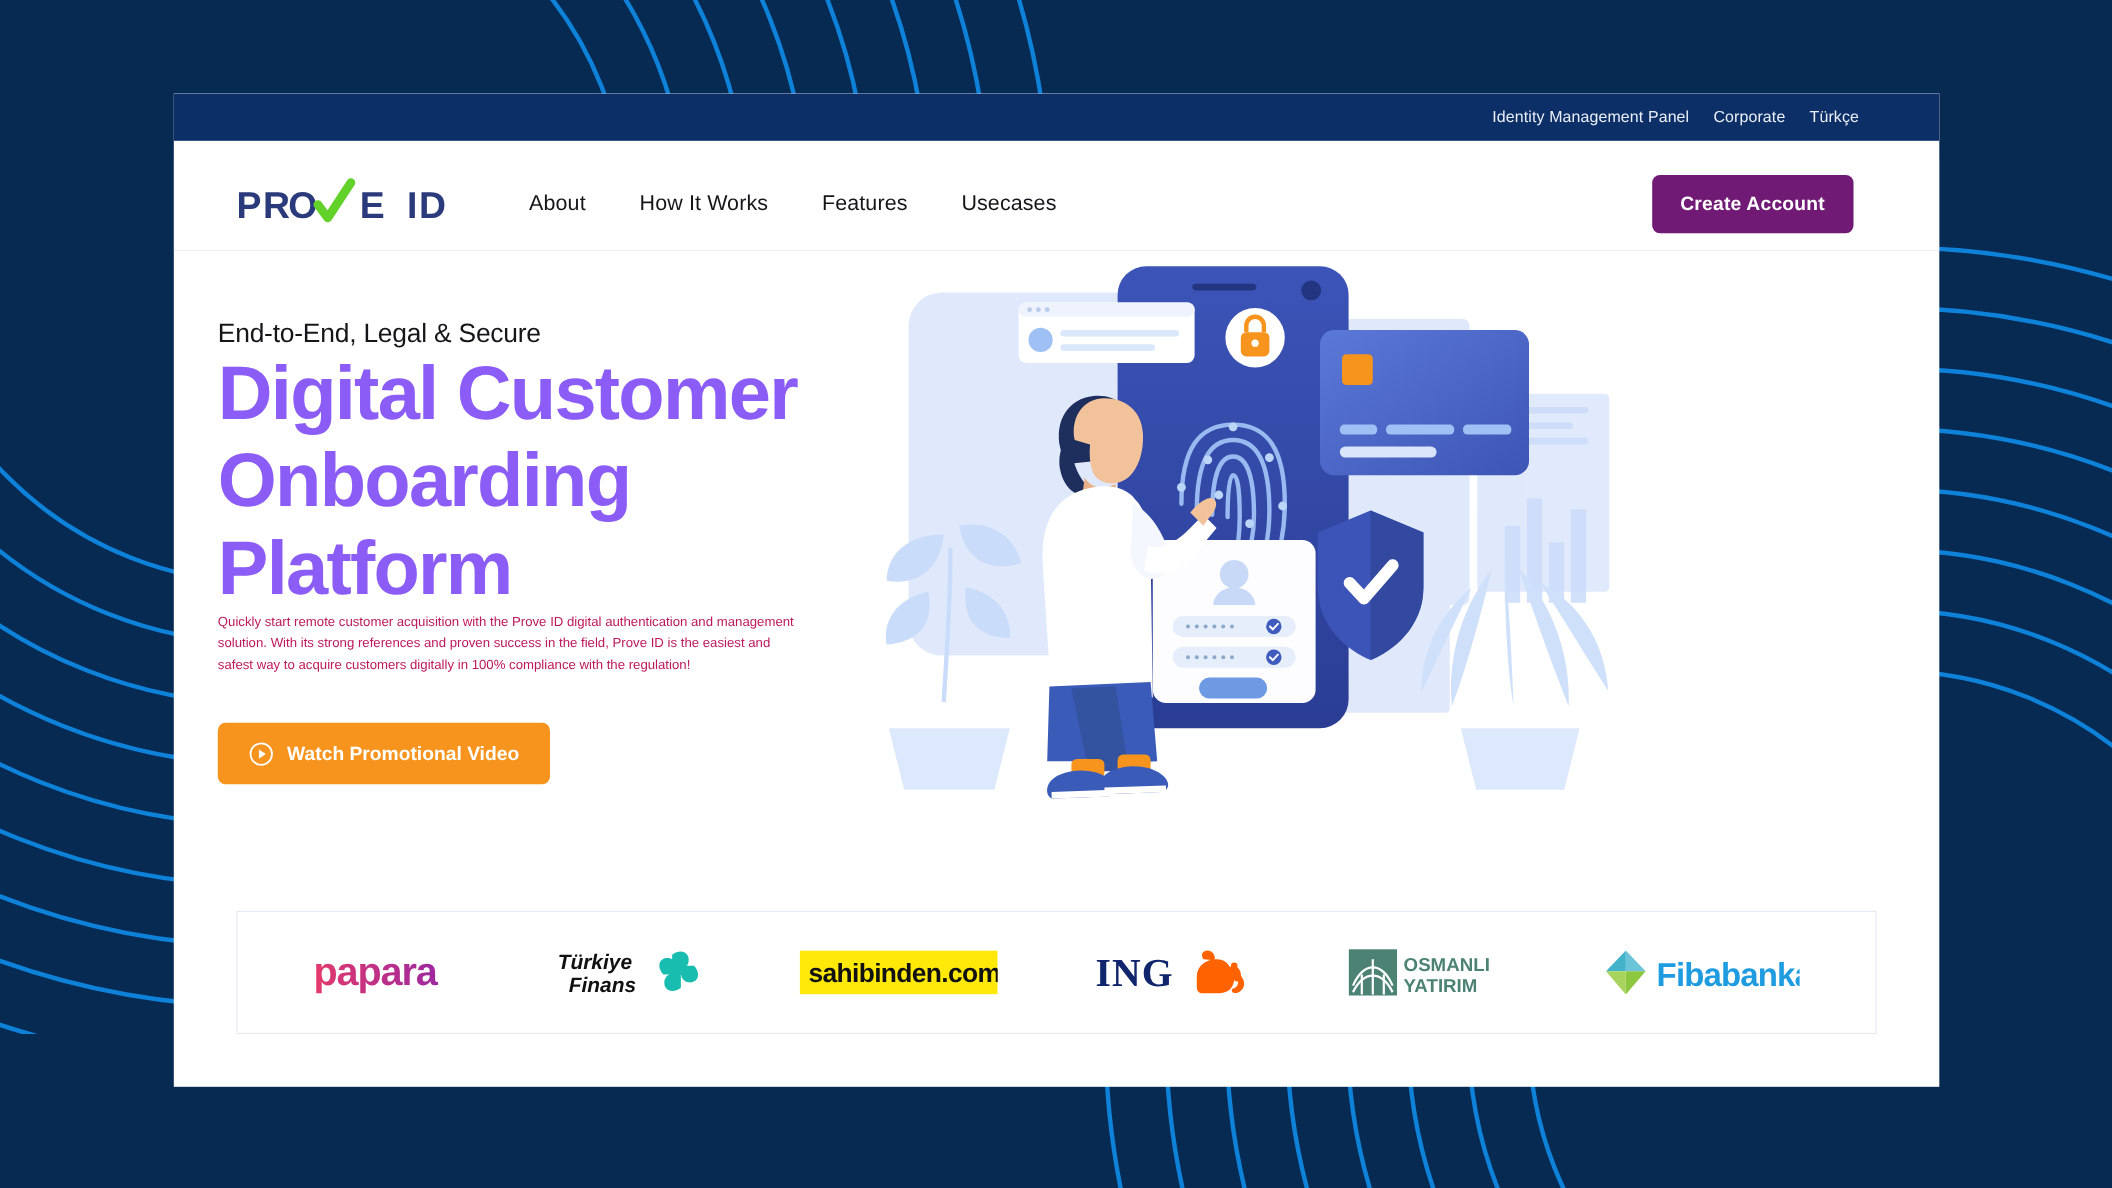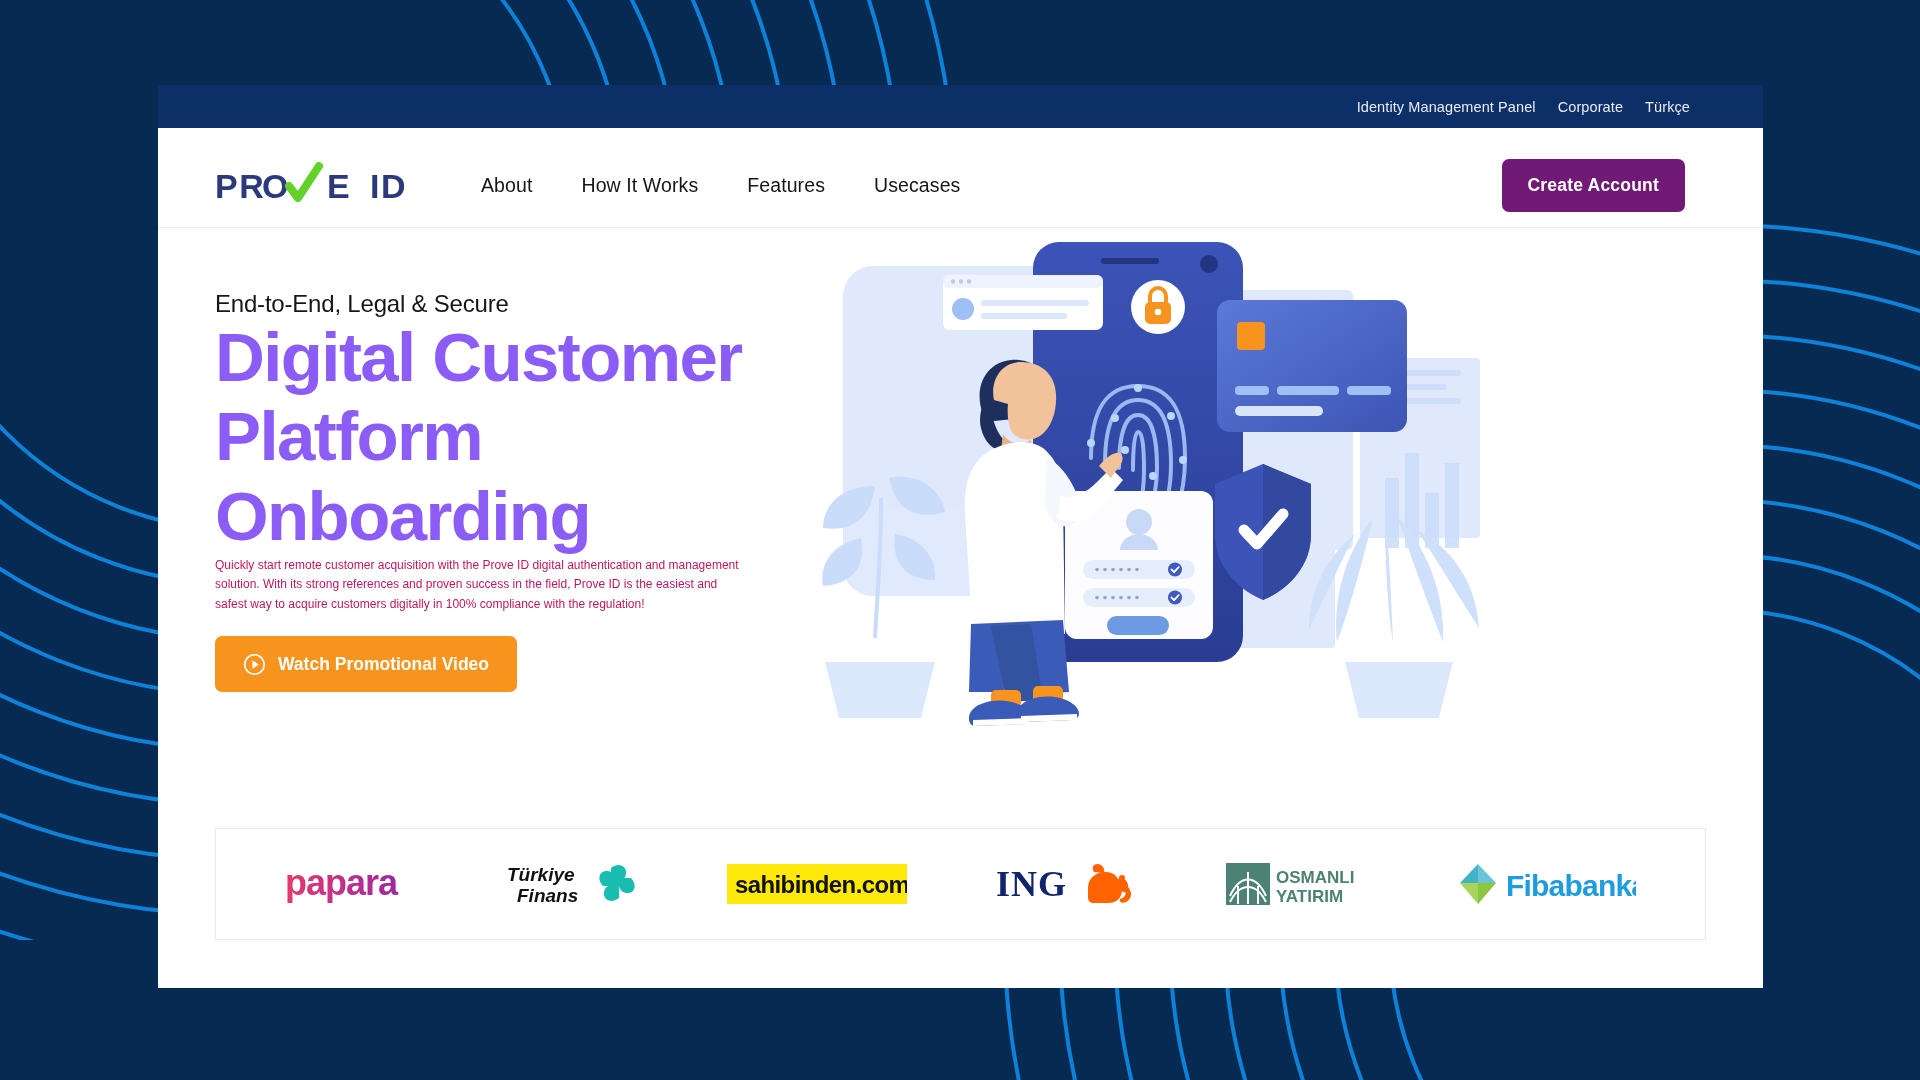--- a/index.html
+++ b/index.html
@@ -42,33 +42,33 @@
     letter-spacing:.1px;
   }
   .spacer{ flex:1 1 auto; }
   .btn-create{
     background:#701a75; color:#fff; border:none; border-radius:7px;
     height:53px; padding:0 26px; font-size:17.5px; font-weight:bold;
     letter-spacing:.2px; cursor:pointer; font-family:"Liberation Sans", sans-serif;
   }
 
   
-  .hero{ display:flex; padding:0 57px; position:relative; height:600px; }
+  .hero{ display:flex; padding:0 40px; position:relative; height:600px; }
   .hero-left{ width:560px; padding-top:62px; flex:0 0 560px; }
   .eyebrow{ font-size:24px; color:#16161a; letter-spacing:-.2px; }
   .h1{
     font-size:69px; line-height:1.15; font-weight:bold; color:#8b5cf6;
     letter-spacing:-1.6px; 
   }
   .lede{
     font-size:12px; line-height:1.62; color:#be185d;
     width:530px;
   }
   .btn-video{
-    margin-top:22px; display:inline-flex; align-items:center; gap:12px;
+    margin-top:43px; display:inline-flex; align-items:center; gap:12px;
     background:#f7941e; border:none; border-radius:7px; height:56px;
     padding:0 28px; color:#fff; font-size:17.5px; font-weight:bold;
     cursor:pointer; font-family:"Liberation Sans", sans-serif;text-align:right;
   }
   .btn-video .play{ width:23px; height:23px; display:block; }
 
   .hero-right{ flex:1 1 auto; position:relative; }
   .illus{ position:absolute; left:10px; top:10px; width:710px; height:500px; }
   .illus svg{ width:100%; height:100%; display:block; }
 
@@ -161,22 +161,22 @@
     <div class="spacer"></div>
 
     <button class="btn-create">Create Account</button>
   </div>
 
   <div class="hero">
     <div class="hero-left">
       <div class="eyebrow">End-to-End, Legal &amp; Secure</div>
       <h1 class="h1">
         <div>Digital Customer</div>
+        <div>Onboarding</div>
         <div>Platform</div>
-        <div>Onboarding</div>
       </h1>
       <p class="lede">Quickly start remote customer acquisition with the Prove ID digital authentication and management solution. With its strong references and proven success in the field, Prove ID is the easiest and safest way to acquire customers digitally in 100% compliance with the regulation!</p>
       <button class="btn-video">
         <span class="play">
           <svg width="23" height="23" viewBox="0 0 24 24" xmlns="http://www.w3.org/2000/svg">
             <circle cx="12" cy="12" r="10.2" fill="none" stroke="#fff" stroke-width="1.7"></circle>
             <path d="M9.8 7.6 L16.4 12 L9.8 16.4 Z" fill="#fff"></path>
           </svg>
         </span>
         <span>Watch Promotional Video</span>

